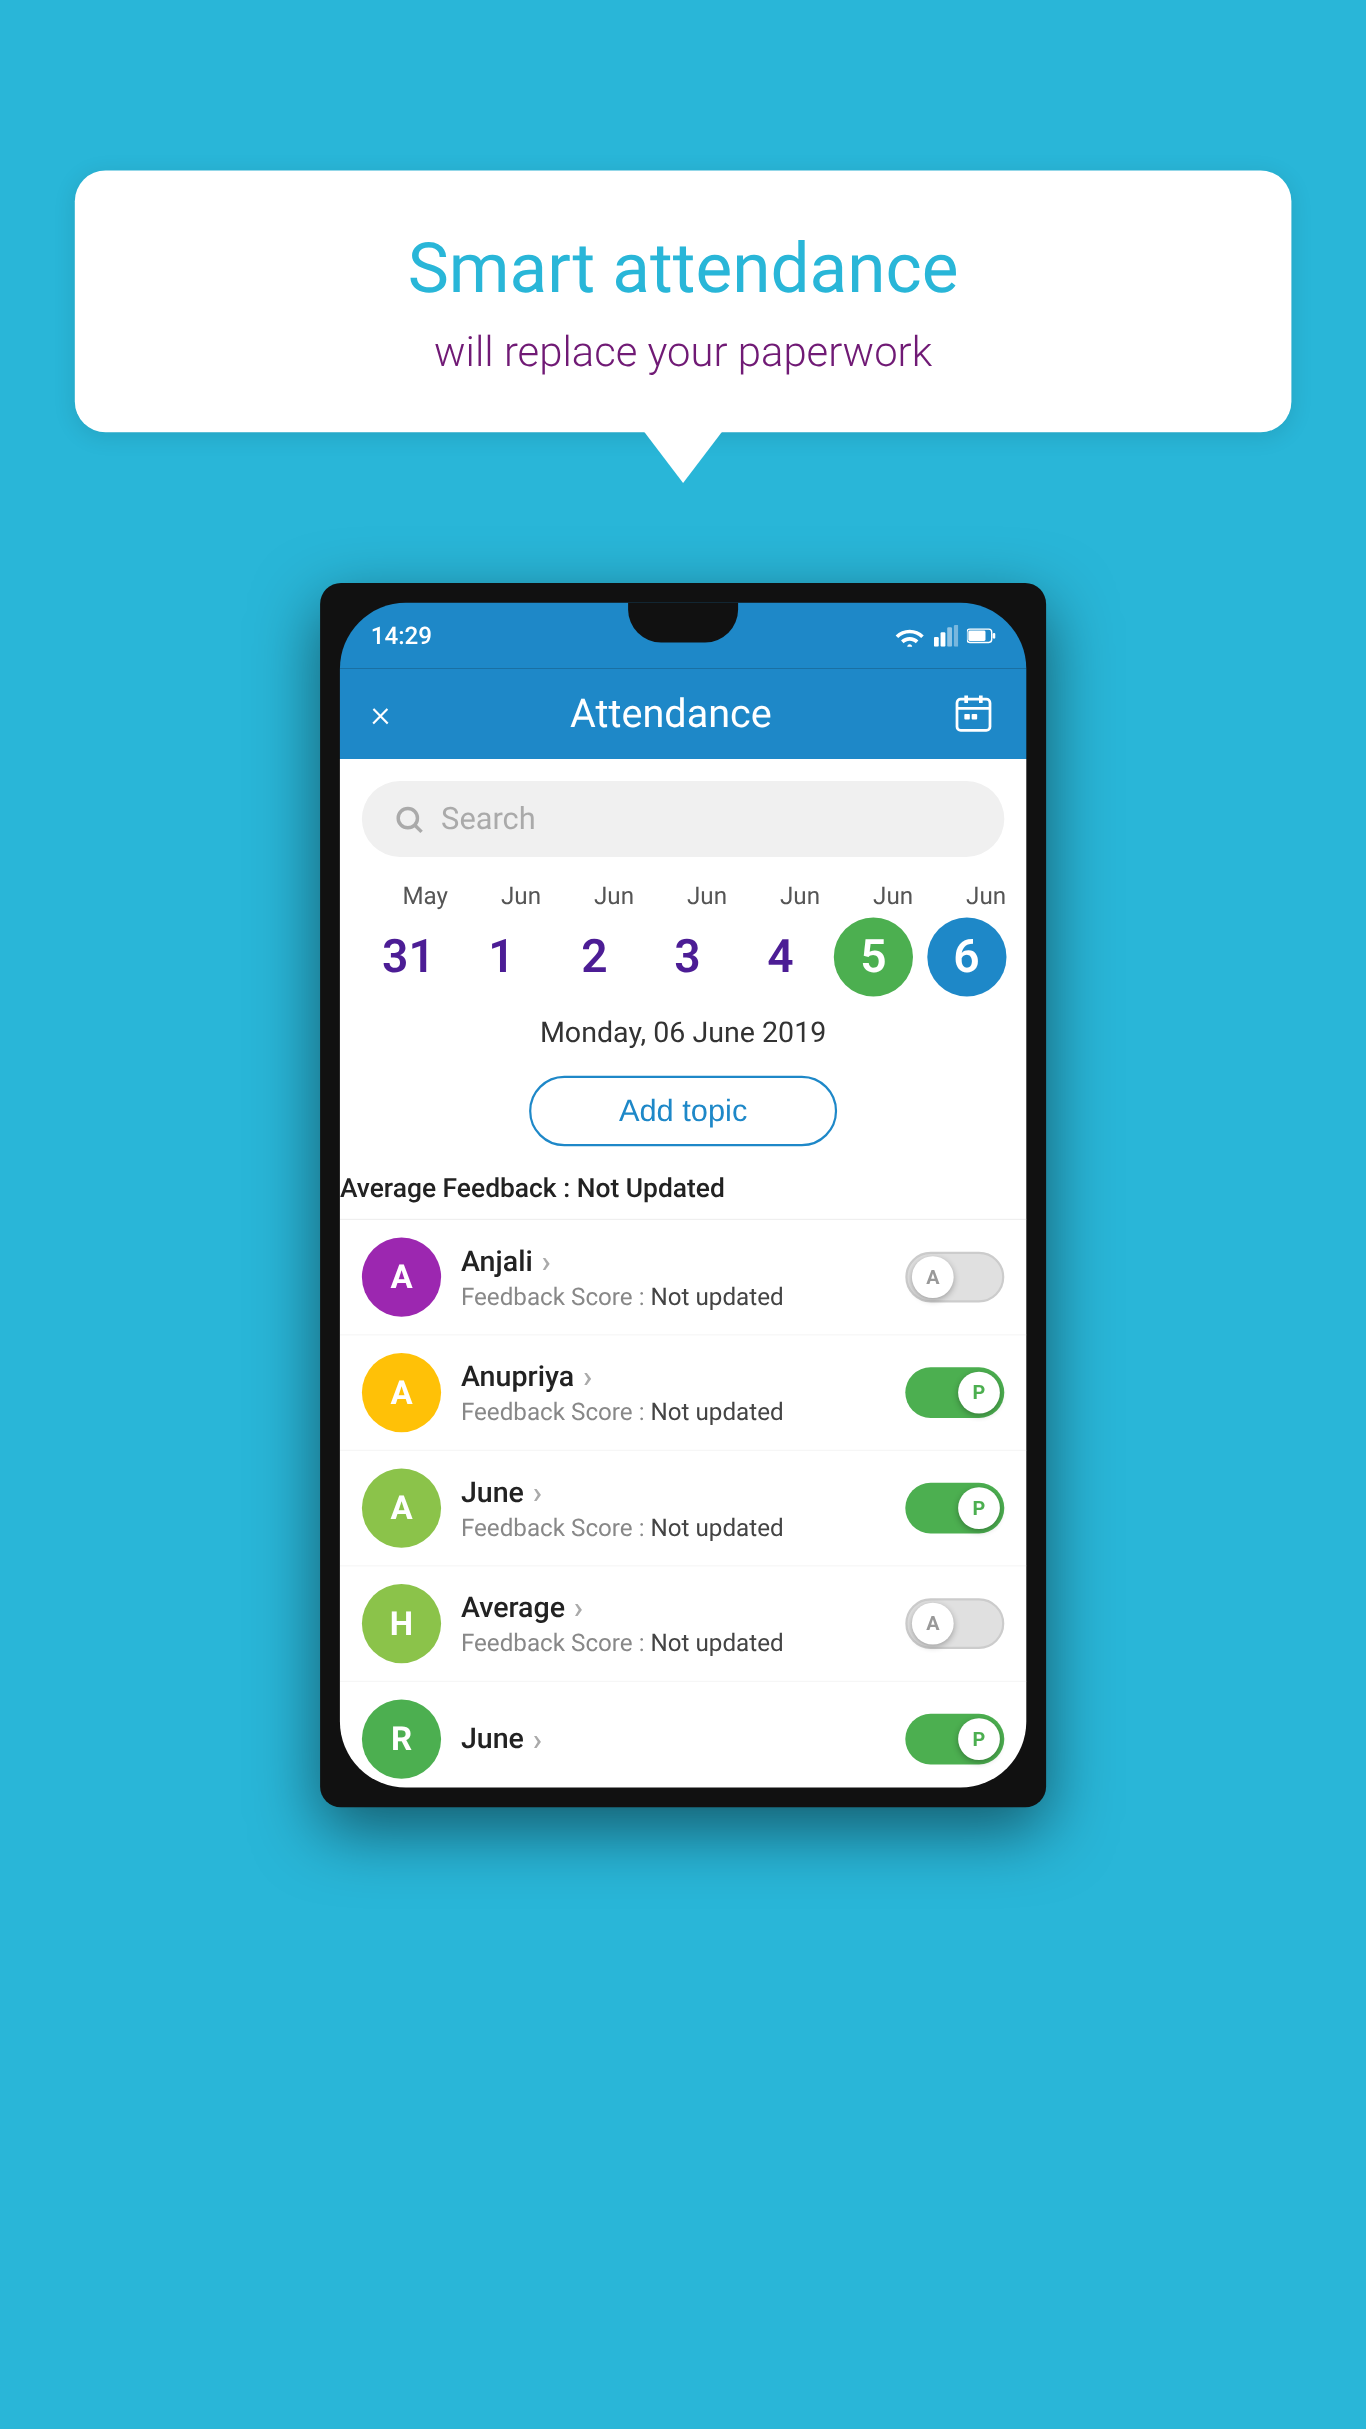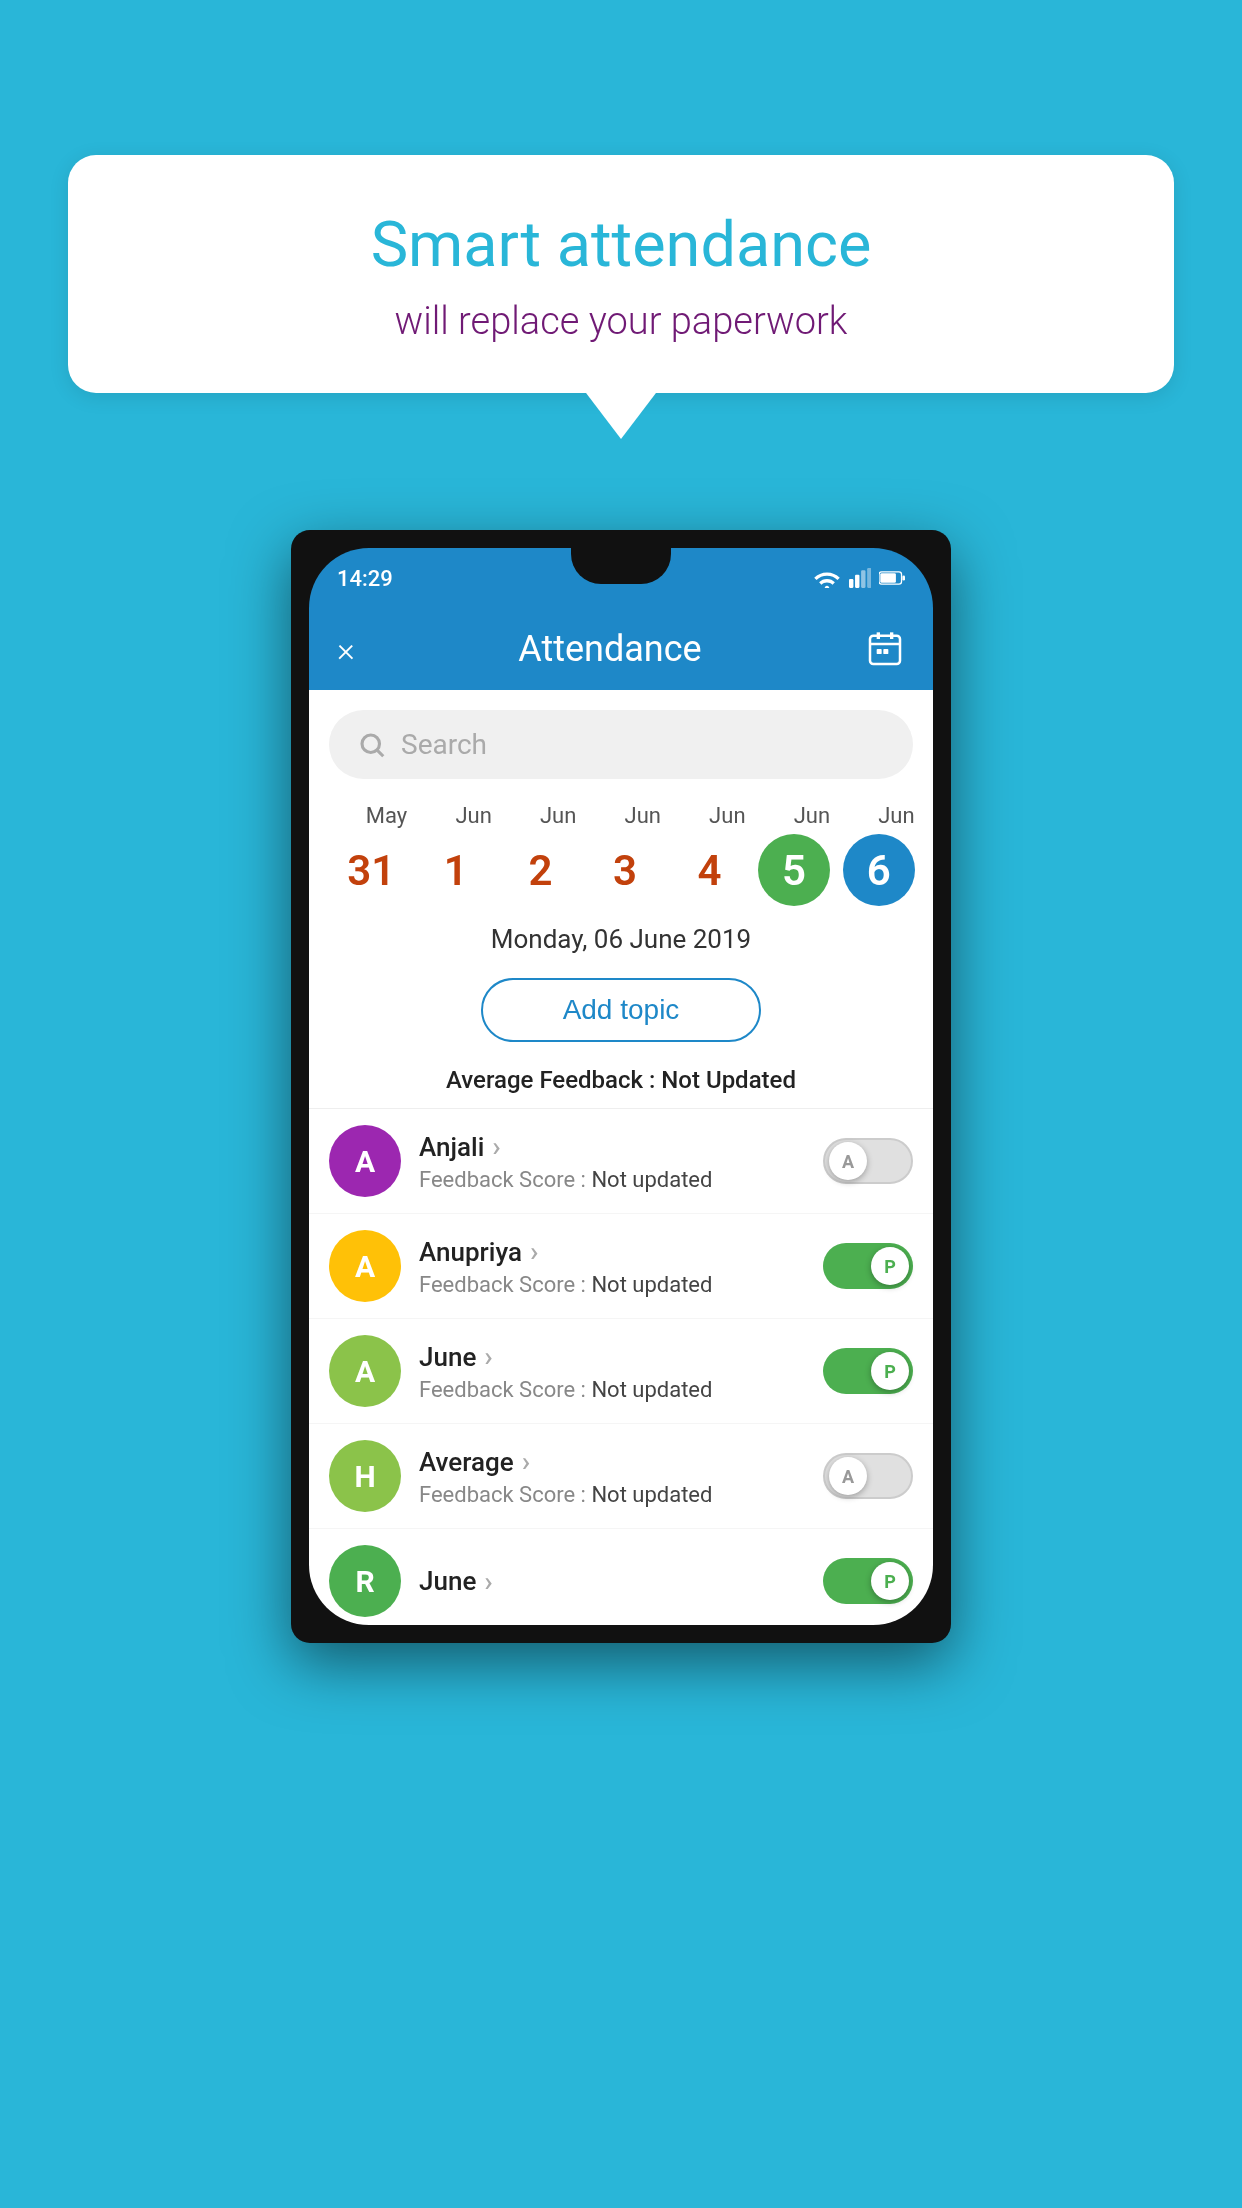--- a/index.html
+++ b/index.html
@@ -171,21 +171,21 @@
 
     .date-month {
       font-size: 22px;
       color: #555;
       font-weight: 400;
     }
 
     .date-num {
       font-size: 42px;
       font-weight: 600;
-      color: #c2410c;
+      color: #4c1d95;
       width: 72px;
       height: 72px;
       display: flex;
       align-items: center;
       justify-content: center;
       border-radius: 50%;
     }
 
     .date-num.today {
       background: #4CAF50;
@@ -214,21 +214,21 @@
       padding: 14px 60px;
       font-size: 28px;
       color: #1E88C8;
       background: white;
       text-align: center;
       width: 280px;
     }
 
     
     .avg-feedback {
-      text-align: center;
+      text-align: left;
       font-size: 24px;
       color: #777;
       padding-bottom: 14px;
     }
 
     .avg-feedback span {
       color: #222;
       font-weight: 500;
     }
 

